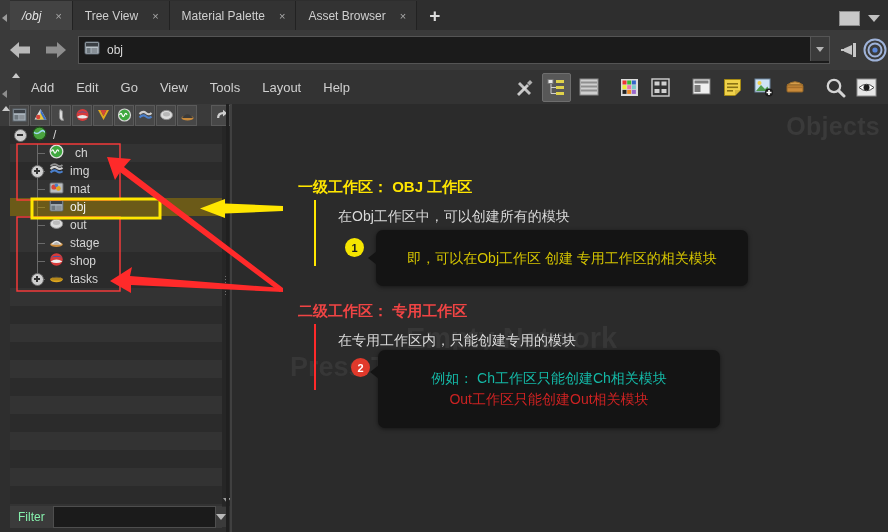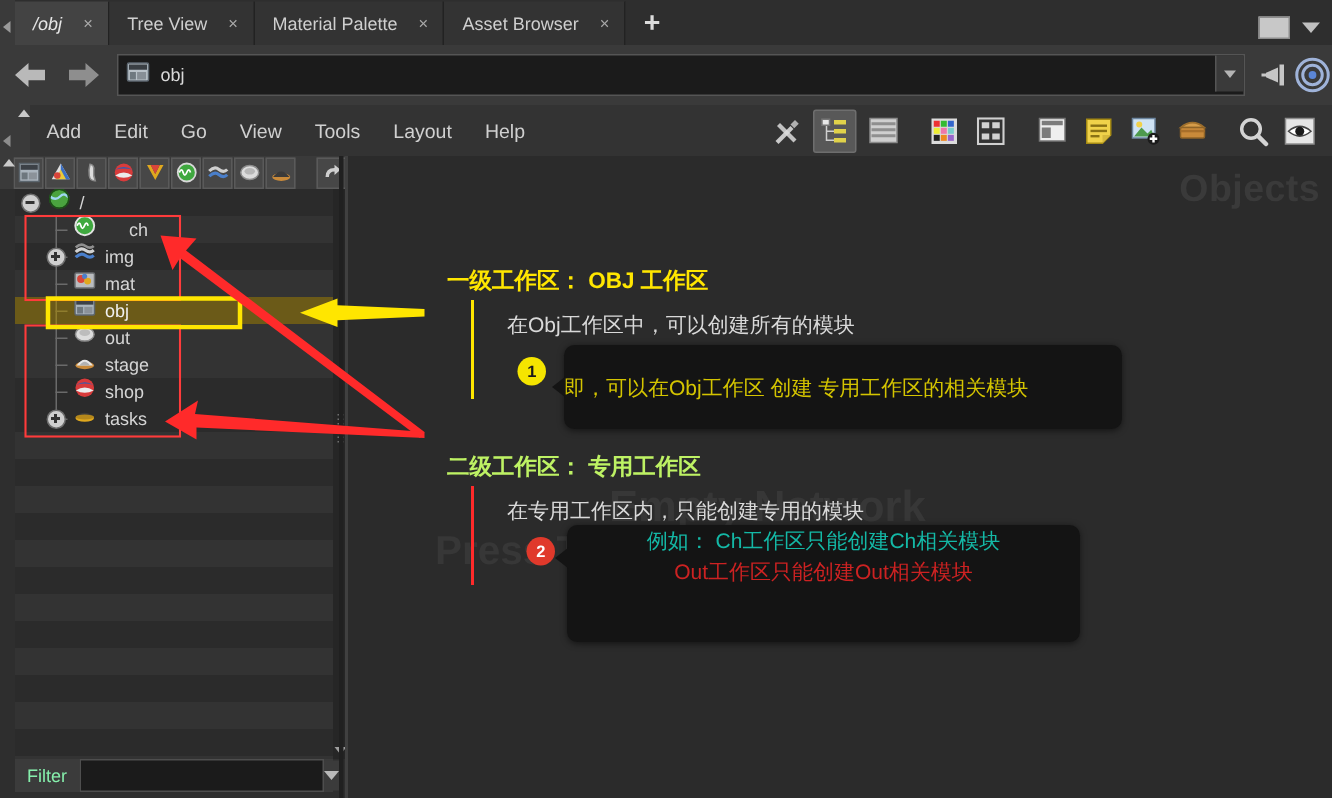--- a/index.html
+++ b/index.html
@@ -165,21 +165,21 @@
   .anno-h {
     position:absolute; font-size:15px; font-weight:bold; white-space:nowrap;
   }
   .anno-sub {
     position:absolute; font-size:14px; color:#d9d9d9; white-space:nowrap;
   }
   .barmark { position:absolute; width:2px; }
 
   .callout {
     position:absolute; border-radius:7px; background:#141414;
-    display:flex; align-items:center; justify-content:flex-start;
+    display:flex; align-items:center; justify-content:center;
     box-shadow:0 1px 4px rgba(0,0,0,.5);
   }
   .callout .ctext { font-size:14px; line-height:21px; white-space:nowrap; text-align:center; }
   .callout .notch {
     position:absolute; left:-8px; top:50%; margin-top:-7px;
     width:0;height:0;border-top:7px solid transparent;border-bottom:7px solid transparent;
     border-right:9px solid #141414;
   }
   .badge {
     position:absolute; width:19px; height:19px; border-radius:50%;
@@ -470,21 +470,21 @@
     <div class="trow odd">
       <div class="vline" style="height:18px;"></div>
         <div class="hstub"></div>
       <span style="display:inline-block;width:39px;"></span>
       <span>
         <svg width="15" height="15" viewBox="0 0 15 15">
             <circle cx="7.5" cy="7.5" r="6.3" fill="#3fa83f" stroke="#e2e2e2" stroke-width="1.3"></circle>
             <path d="M2.4 7.5 q1.5 -3.4 2.5 0 q1 3.4 2.4 0 q1.4 -3.4 2.5 0" stroke="#fff" fill="none" stroke-width="1.2"></path>
           </svg>
       </span>
-      <span class="tlabel" style="margin-left:22px;">ch</span>
+      <span class="tlabel" style="margin-left:11px;">ch</span>
     </div>
 
     <div class="trow even">
       <div class="vline" style="height:18px;"></div>
         <div class="hstub"></div>
       <span style="display:inline-block;width:21px;"></span>
       <span class="expander plus"></span>
       <span style="display:inline-block;width:5px;"></span>
       <span>
         <svg width="15" height="15" viewBox="0 0 15 15">
@@ -631,21 +631,21 @@
 
 <div class="anno-h" style="left:298px; top:178px; color:#ffe600;">一级工作区： OBJ 工作区</div>
 <div class="barmark" style="left:314px; top:200px; height:66px; background:#ffe600;"></div>
 <div class="anno-sub" style="left:338px; top:208px;">在Obj工作区中，可以创建所有的模块</div>
 <div class="badge b1" style="left:345px; top:238px;">1</div>
 <div class="callout" style="left:376px; top:230px; width:372px; height:56px;">
   <div class="notch"></div>
   <div class="ctext" style="color:#d4c400;">即，可以在Obj工作区 创建 专用工作区的相关模块</div>
 </div>
 
-<div class="anno-h" style="left:298px; top:302px; color:#bef264;">二级工作区： 专用工作区</div>
+<div class="anno-h" style="left:298px; top:302px; color:#ef4444;">二级工作区： 专用工作区</div>
 <div class="barmark" style="left:314px; top:324px; height:66px; background:#ff2a2a;"></div>
 <div class="anno-sub" style="left:338px; top:332px;">在专用工作区内，只能创建专用的模块</div>
 <div class="badge b2" style="left:351px; top:358px;">2</div>
 <div class="callout" style="left:378px; top:350px; width:342px; height:78px; flex-direction:column;">
   <div class="notch" style="top:22px;"></div>
   <div class="ctext" style="color:#14b8a6;">例如： Ch工作区只能创建Ch相关模块</div>
   <div class="ctext" style="color:#cc2222;">Out工作区只能创建Out相关模块</div>
 </div>
 
 <svg id="overlay">

